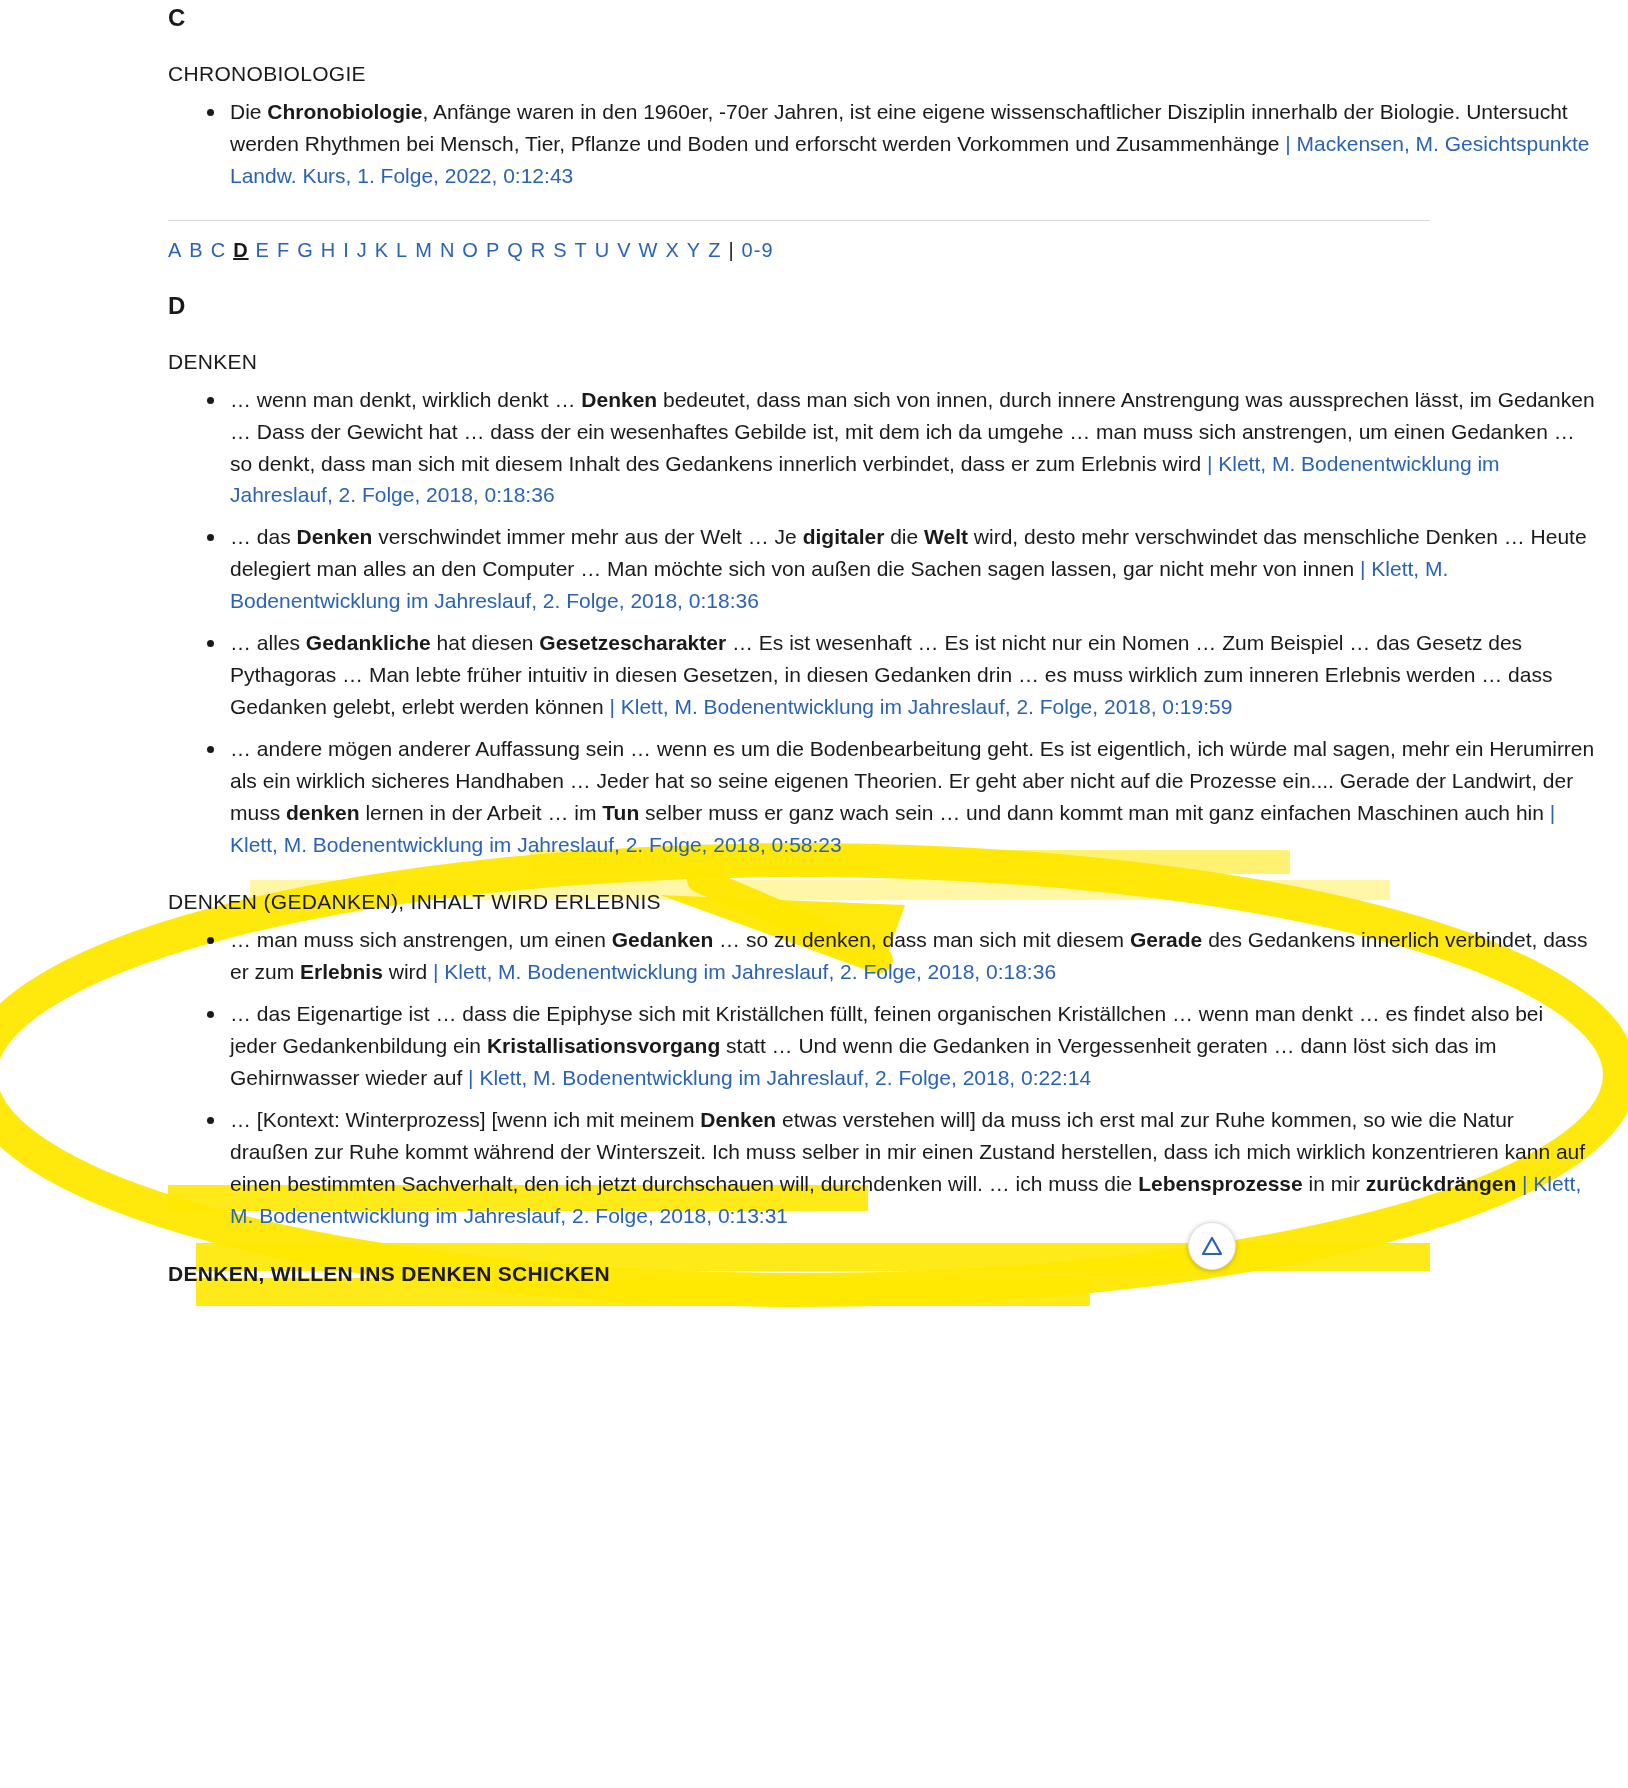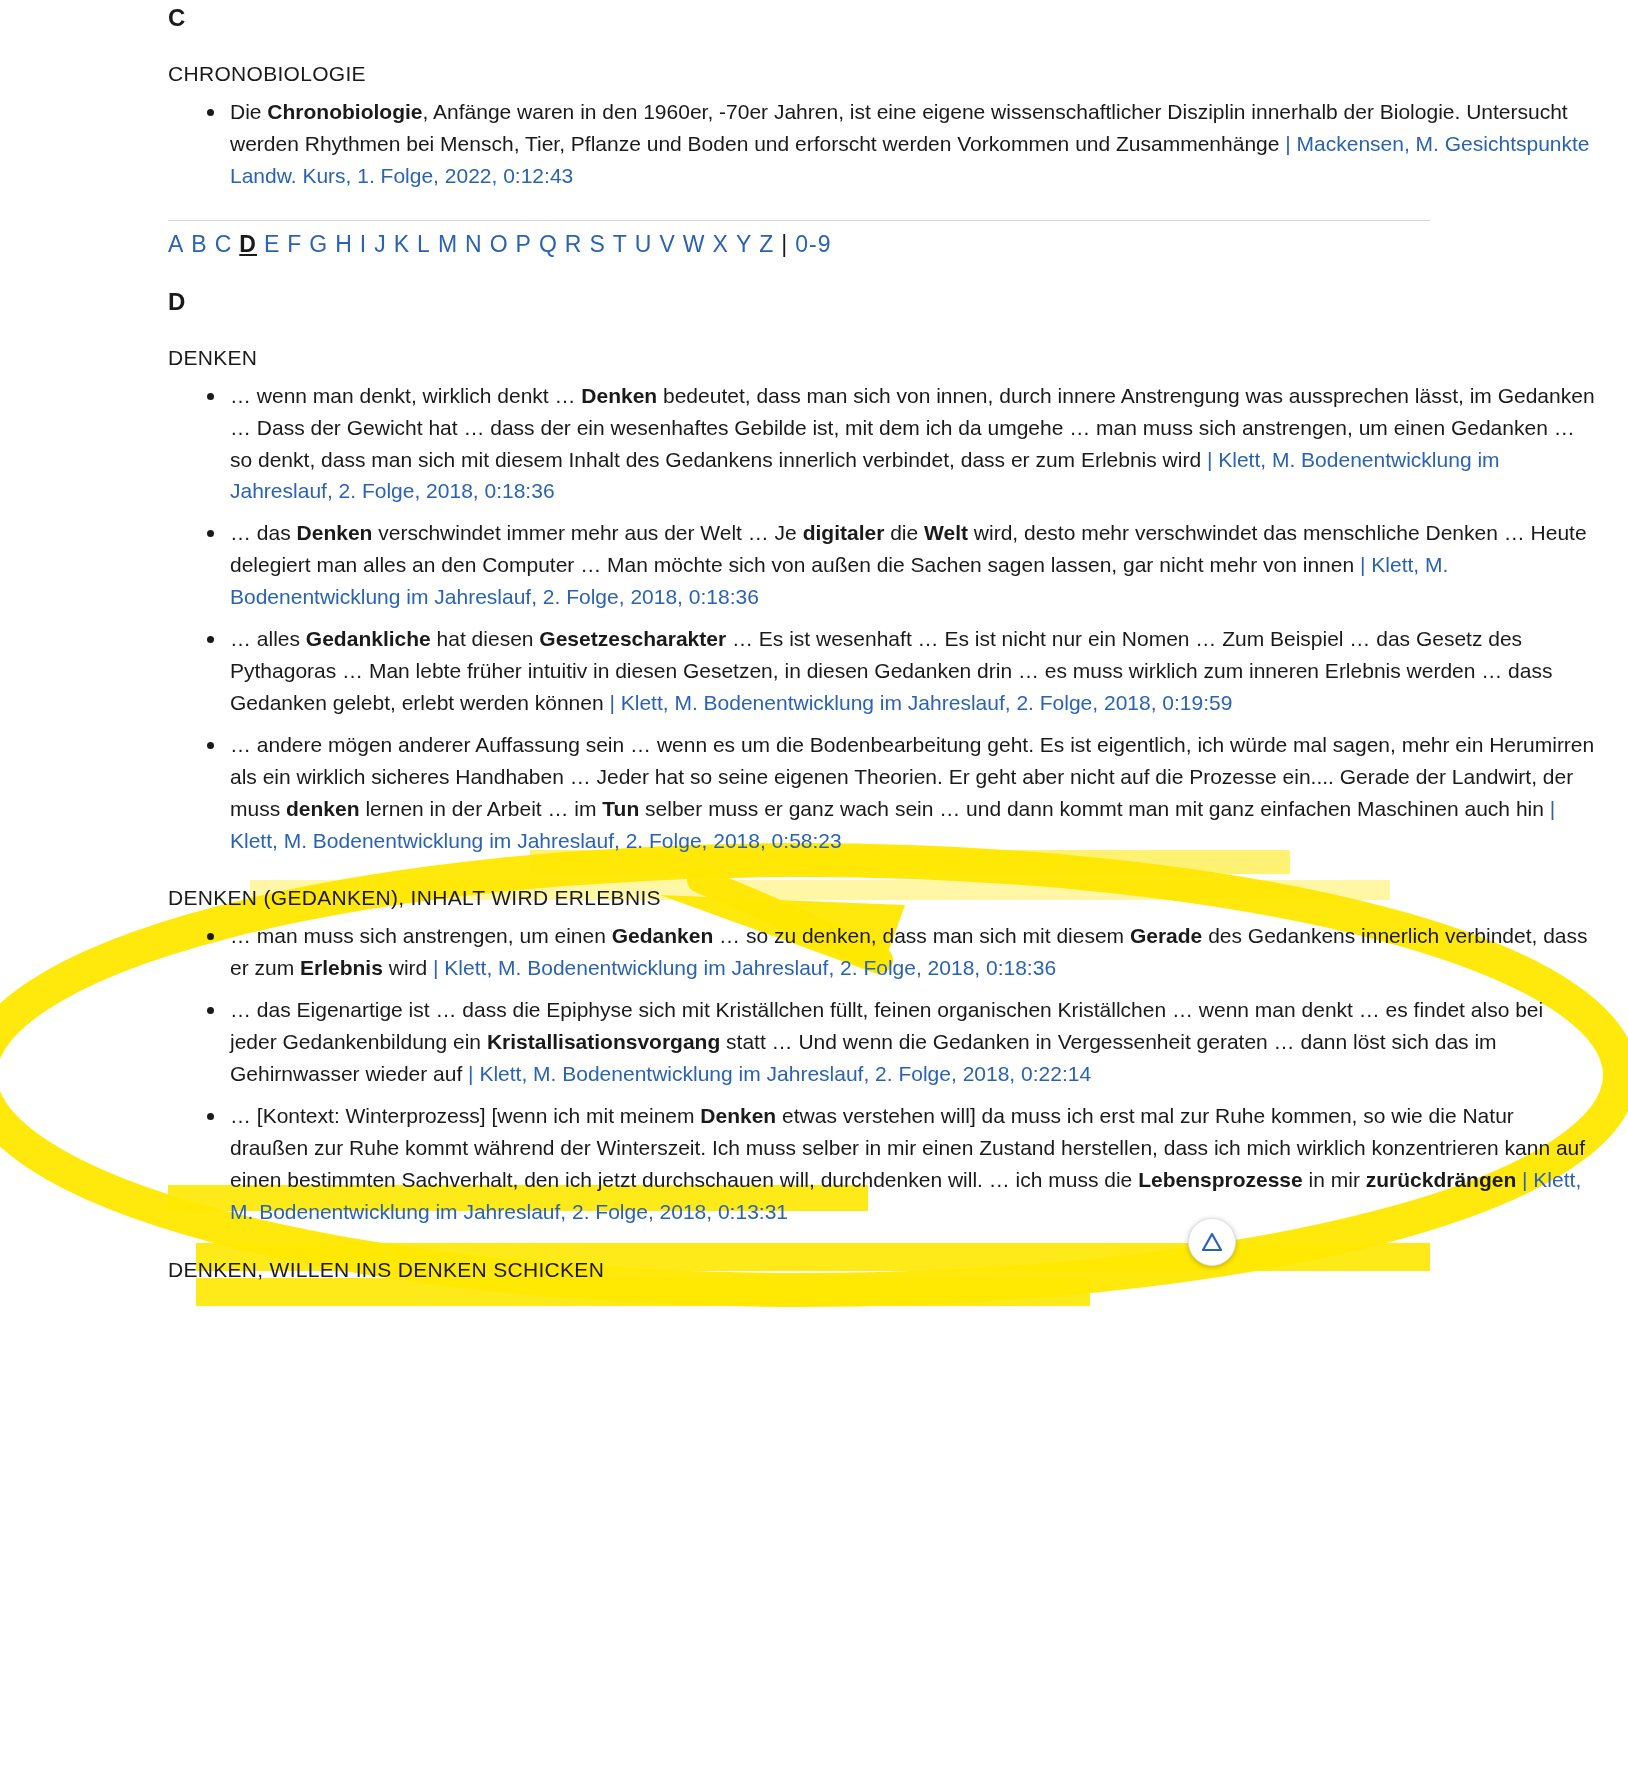--- a/index.html
+++ b/index.html
@@ -66,22 +66,22 @@
   .src {
     color: #2a63b5;
   }
   b { font-weight: bold; }
   hr.sep {
     border: none;
     border-top: 1px solid #d8d8d8;
     margin: 28px 168px 0 168px;
   }
   .alpha-nav {
-    margin: 10px 0 0 168px;
-    font-size: 23px;
+    margin: 18px 0 0 168px;
+    font-size: 20px;
     color: #2a63b5;
     letter-spacing: 1.0px;
   }
   .alpha-nav a {
     color: #2a63b5;
     text-decoration: none;
     margin-right: 7px;
   }
   .alpha-nav a.current {
     font-weight: bold;
@@ -178,21 +178,21 @@
       </ul>
 
       <ul class="entries">
         <li><span>… das Eigenartige ist … dass die Epiphyse sich mit Kriställchen füllt, feinen organischen Kriställchen … wenn man denkt … es findet also bei jeder Gedankenbildung ein </span><b>Kristallisationsvorgang</b><span> statt … Und wenn die Gedanken in Vergessenheit geraten … dann löst sich das im Gehirnwasser wieder auf </span><span class="src">| Klett, M. Bodenentwicklung im Jahreslauf, 2. Folge, 2018, 0:22:14</span></li>
       </ul>
 
       <ul class="entries">
         <li><span>… [Kontext: Winterprozess] [wenn ich mit meinem </span><b>Denken</b><span> etwas verstehen will] da muss ich erst mal zur Ruhe kommen, so wie die Natur draußen zur Ruhe kommt während der Winterszeit. Ich muss selber in mir einen Zustand herstellen, dass ich mich wirklich konzentrieren kann auf einen bestimmten Sachverhalt, den ich jetzt durchschauen will, durchdenken will. … ich muss die </span><b>Lebensprozesse</b><span> in mir </span><b>zurückdrängen</b><span> </span><span class="src">| Klett, M. Bodenentwicklung im Jahreslauf, 2. Folge, 2018, 0:13:31</span></li>
       </ul>
 
-      <div class="term" style="margin-bottom:16px;">DENKEN, WILLEN INS DENKEN SCHICKEN</div>
+      <div class="term" style="margin-bottom:16px;font-weight:bold;">DENKEN, WILLEN INS DENKEN SCHICKEN</div>
     </div>
 
   </div>
 
   <div class="scroll-top-btn">
     <svg width="26" height="26" viewBox="0 0 26 26">
       <path d="M13 5 L22 21 L4 21 Z" fill="none" stroke="#2a63b5" stroke-width="2.2" stroke-linejoin="round"></path>
     </svg>
   </div>
 

